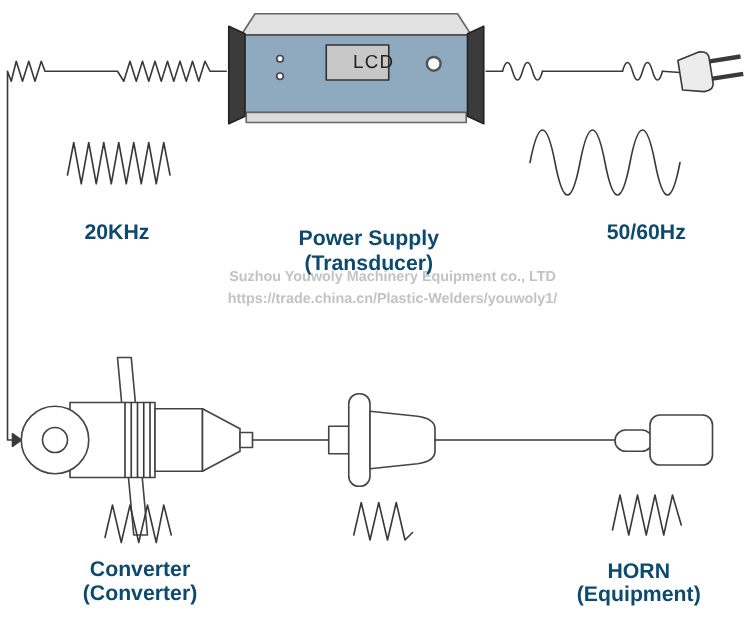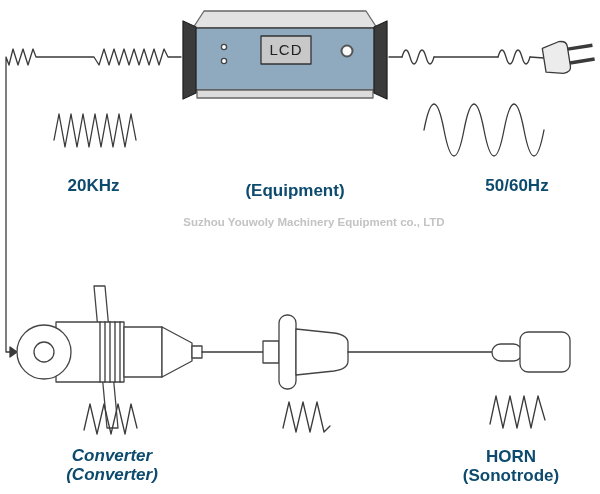--- a/index.html
+++ b/index.html
@@ -1,25 +1,25 @@
 <!DOCTYPE html>
 <html><head>
 <meta charset="utf-8">
 <style>
   * { margin:0; padding:0; box-sizing:border-box; }
   html,body { width:600px; height:494px; background:#ffffff; font-family:"Liberation Sans", sans-serif; }
   .stage { position:relative; width:600px; height:494px; background:#ffffff; overflow:hidden; }
   .stage > svg { position:absolute; left:0; top:0; }
   .lbl { position:absolute; color:#0c4a6e; font-weight:bold; font-size:17px; text-align:center; line-height:19px; }
-  .lcd-text { position:absolute; left:261px; top:36px; width:50px; height:28px; line-height:28px;
+  .lcd-text { position:absolute; left:274px; top:36px; width:50px; height:28px; line-height:28px;
               text-align:center; font-size:15px; letter-spacing:1px; color:#222; font-weight:normal; }
   .freq-left  { left:36px;  top:176px; width:115px; }
   .gen-label  { left:194px; top:181px; width:202px; line-height:20px; }
   .freq-right { left:458px; top:176px; width:118px; }
-  .conv-label { left:28px;  top:446px; width:168px;font-style:italic; }
+  .conv-label { left:28px;  top:446px; width:168px; }
   .boost-label{ left:263px; top:456px; width:124px; }
   .horn-label { left:444px; top:447px; width:134px; }
   .watermark  { position:absolute; left:0; top:214px; width:600px; text-align:center;
                 font-size:11.5px; line-height:17px; color:#c3c3c3; font-weight:bold;padding-left:28px; }
 </style>
 </head>
 <body>
 
 <div class="stage">
 
@@ -89,36 +89,38 @@
       </g>
 
       <polyline points="84,430 90,404 97,434 104,404 111,434 118,404 125,434 131,404 137,428"></polyline>
       <polyline points="283,428 289,402 296,432 303,402 310,432 317,402 324,432 330,426"></polyline>
       <polyline points="490,424 496,396 503,428 510,396 517,428 524,396 531,428 538,396 545,420"></polyline>
     </g>
   </svg>
 
   <div class="watermark">
     <div>Suzhou Youwoly Machinery Equipment co., LTD</div>
+    <div>https://trade.china.cn/Plastic-Welders/youwoly1/</div>
   </div>
 
   <div class="lcd-text">LCD</div>
 
   <div class="lbl freq-left">20KHz</div>
 
   <div class="lbl gen-label">
-    <div>(Equipment)</div>
+    <div>Power Supply</div>
+    <div>(Transducer)</div>
   </div>
 
   <div class="lbl freq-right">50/60Hz</div>
 
   <div class="lbl conv-label">
     <div>Converter</div>
     <div>(Converter)</div>
   </div>
 
 
   <div class="lbl horn-label">
     <div>HORN</div>
-    <div>(Sonotrode)</div>
+    <div>(Equipment)</div>
   </div>
 
 </div>
 
 </body></html>

